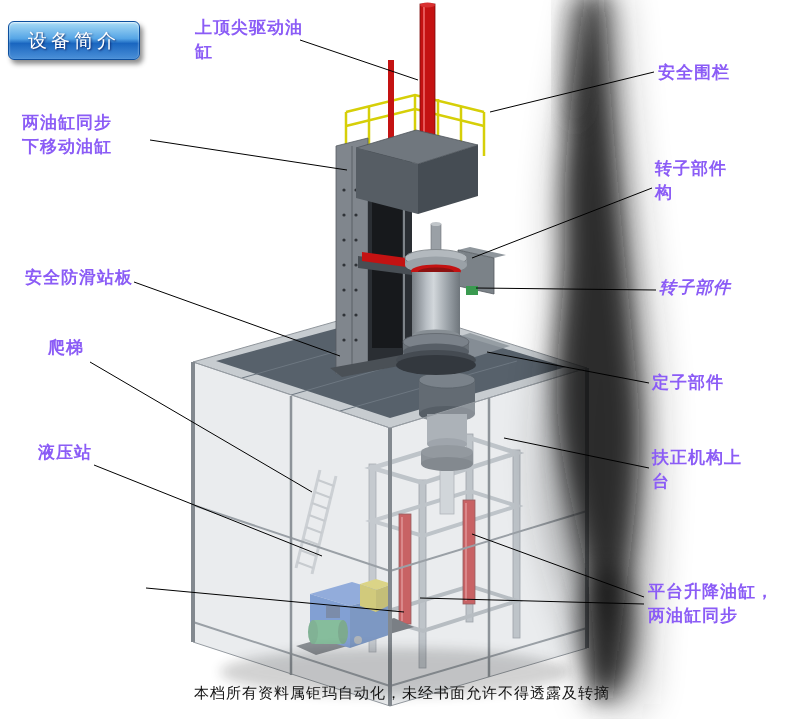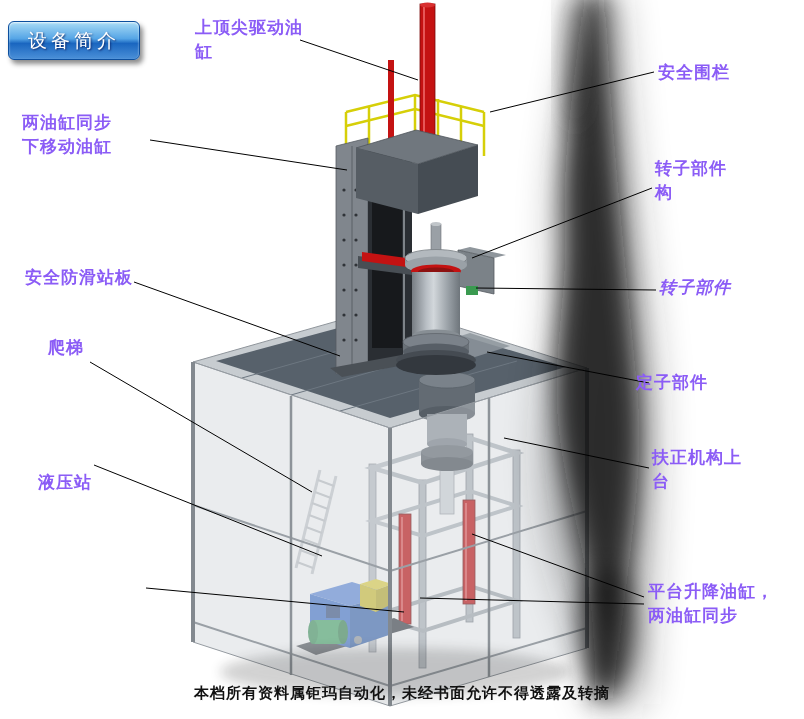--- a/index.html
+++ b/index.html
@@ -24,21 +24,21 @@
     position:absolute;left:8px;top:21px;width:130px;height:37px;
     display:flex;align-items:center;justify-content:center;
     font-size:19px;font-weight:normal;color:#fff;letter-spacing:4px;
     background:linear-gradient(180deg,#aadcf6 0%,#55a5e6 45%,var(--badge-blue) 58%,#4b90d8 100%);
     border:1px solid #0d4f9e;border-radius:6px;
     box-shadow:3px 4px 5px rgba(0,0,0,.45), inset 0 1px 2px rgba(255,255,255,.75);
     text-shadow:1px 1px 2px rgba(0,0,60,.65);
   }
   #footer{
     position:absolute;top:684px;left:0;width:100%;text-align:center;
-    font-size:15px;color:#111;letter-spacing:1px;font-weight:bold;
+    font-size:15px;color:#111;letter-spacing:1px;
   }
 </style>
 </head>
 <body>
 
 <div id="slide">
 
   <svg id="machine-svg" width="804" height="719" viewBox="0 0 804 719">
     <defs>
       <filter id="b6" x="-40%" y="-40%" width="180%" height="180%">
@@ -255,21 +255,21 @@
   <div class="lbl" style="left:195px;top:16px;">上顶尖驱动油
 缸</div>
   <div class="lbl" style="left:658px;top:61px;">安全围栏</div>
   <div class="lbl" style="left:22px;top:111px;">两油缸同步
 下移动油缸</div>
   <div class="lbl" style="left:655px;top:157px;">转子部件
 构</div>
   <div class="lbl" style="left:25px;top:266px;">安全防滑站板</div>
   <div class="lbl" style="left:659px;top:276px;font-style:italic;">转子部件</div>
   <div class="lbl" style="left:48px;top:336px;">爬梯</div>
-  <div class="lbl" style="left:636px;top:371px;">定子部件</div>
-  <div class="lbl" style="left:38px;top:472px;font-family:Liberation Mono, monospace;">液压站</div>
+  <div class="lbl" style="left:652px;top:371px;">定子部件</div>
+  <div class="lbl" style="left:38px;top:441px;">液压站</div>
   <div class="lbl" style="left:652px;top:446px;">扶正机构上
 台</div>
   <div class="lbl" style="left:648px;top:580px;">平台升降油缸，
 两油缸同步</div>
 
   <div id="footer">本档所有资料属钜玛自动化，未经书面允许不得透露及转摘</div>
 </div>
 
 </body></html>

